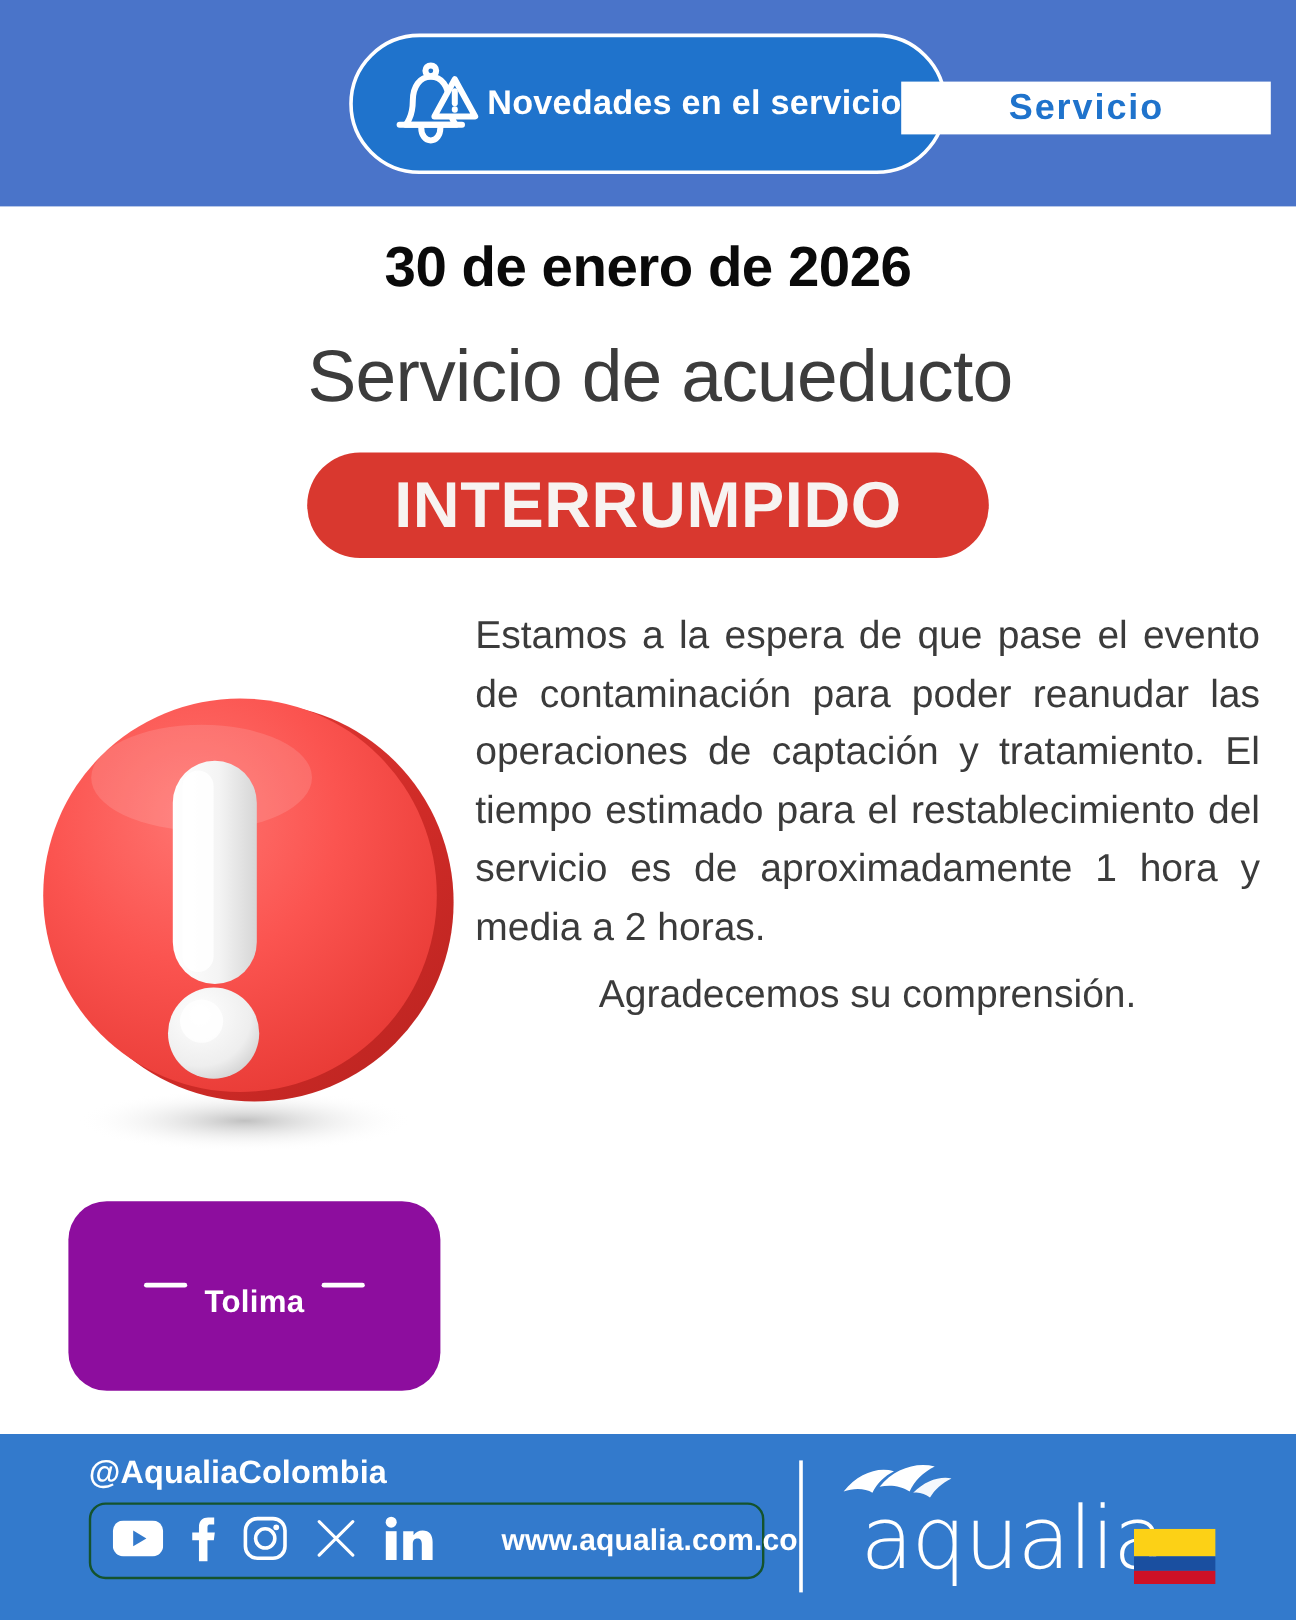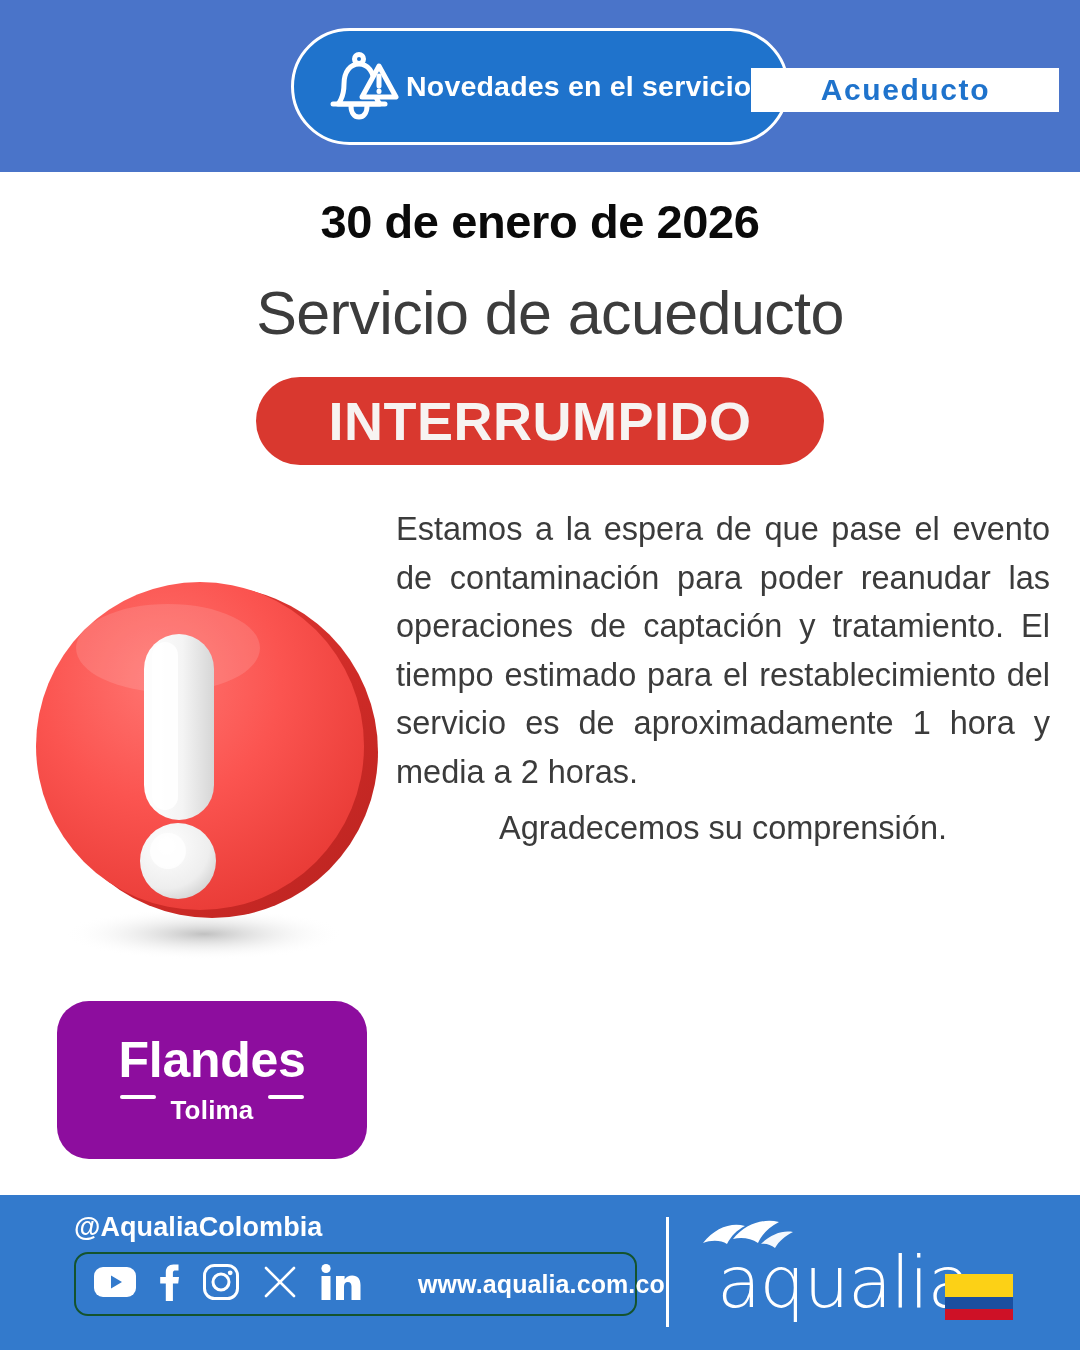--- a/index.html
+++ b/index.html
@@ -299,21 +299,21 @@
 
           <path d="M59 20 L76 51 L42 51 Z" fill="#1f73cc"></path>
           <line x1="59" y1="30" x2="59" y2="40"></line>
           <line x1="59" y1="45" x2="59" y2="45.5"></line>
         </g>
       </svg>
     </span>
     <span class="header-texts">
       <span class="header-line1">Novedades en el servicio</span>
       <span class="header-line2-box">
-        <span class="header-line2">Acueducto</span>
+        <span class="header-line2">Servicio</span>
       </span>
     </span>
   </div>
 
   <div class="date-line">30 de enero de 2026</div>
   <div class="service-line">Servicio de acueducto</div>
 
   <div class="status-badge">
     <span class="status-badge-text">INTERRUMPIDO</span>
   </div>
@@ -357,21 +357,20 @@
 
       <rect x="118" y="78" width="70" height="186" rx="35" fill="url(#barG)"></rect>
       <rect x="126" y="86" width="26" height="168" rx="13" fill="#ffffff" opacity="0.85"></rect>
 
       <circle cx="152" cy="305" r="38" fill="url(#dotG)"></circle>
       <circle cx="142" cy="295" r="18" fill="#ffffff" opacity="0.8"></circle>
     </svg>
   </div>
 
   <div class="location-badge">
-    <span class="location-city">Flandes</span>
     <span class="location-sub">
       <span class="loc-dash"></span>
       <span class="location-dept">Tolima</span>
       <span class="loc-dash"></span>
     </span>
   </div>
 
   <div class="body-text">
     <p class="body-p">Estamos a la espera de que pase el evento de contaminación para poder reanudar las operaciones de captación y tratamiento. El tiempo estimado para el restablecimiento del servicio es de aproximadamente 1 hora y media a 2 horas.</p>
     <p class="body-p last">Agradecemos su comprensión.</p>

